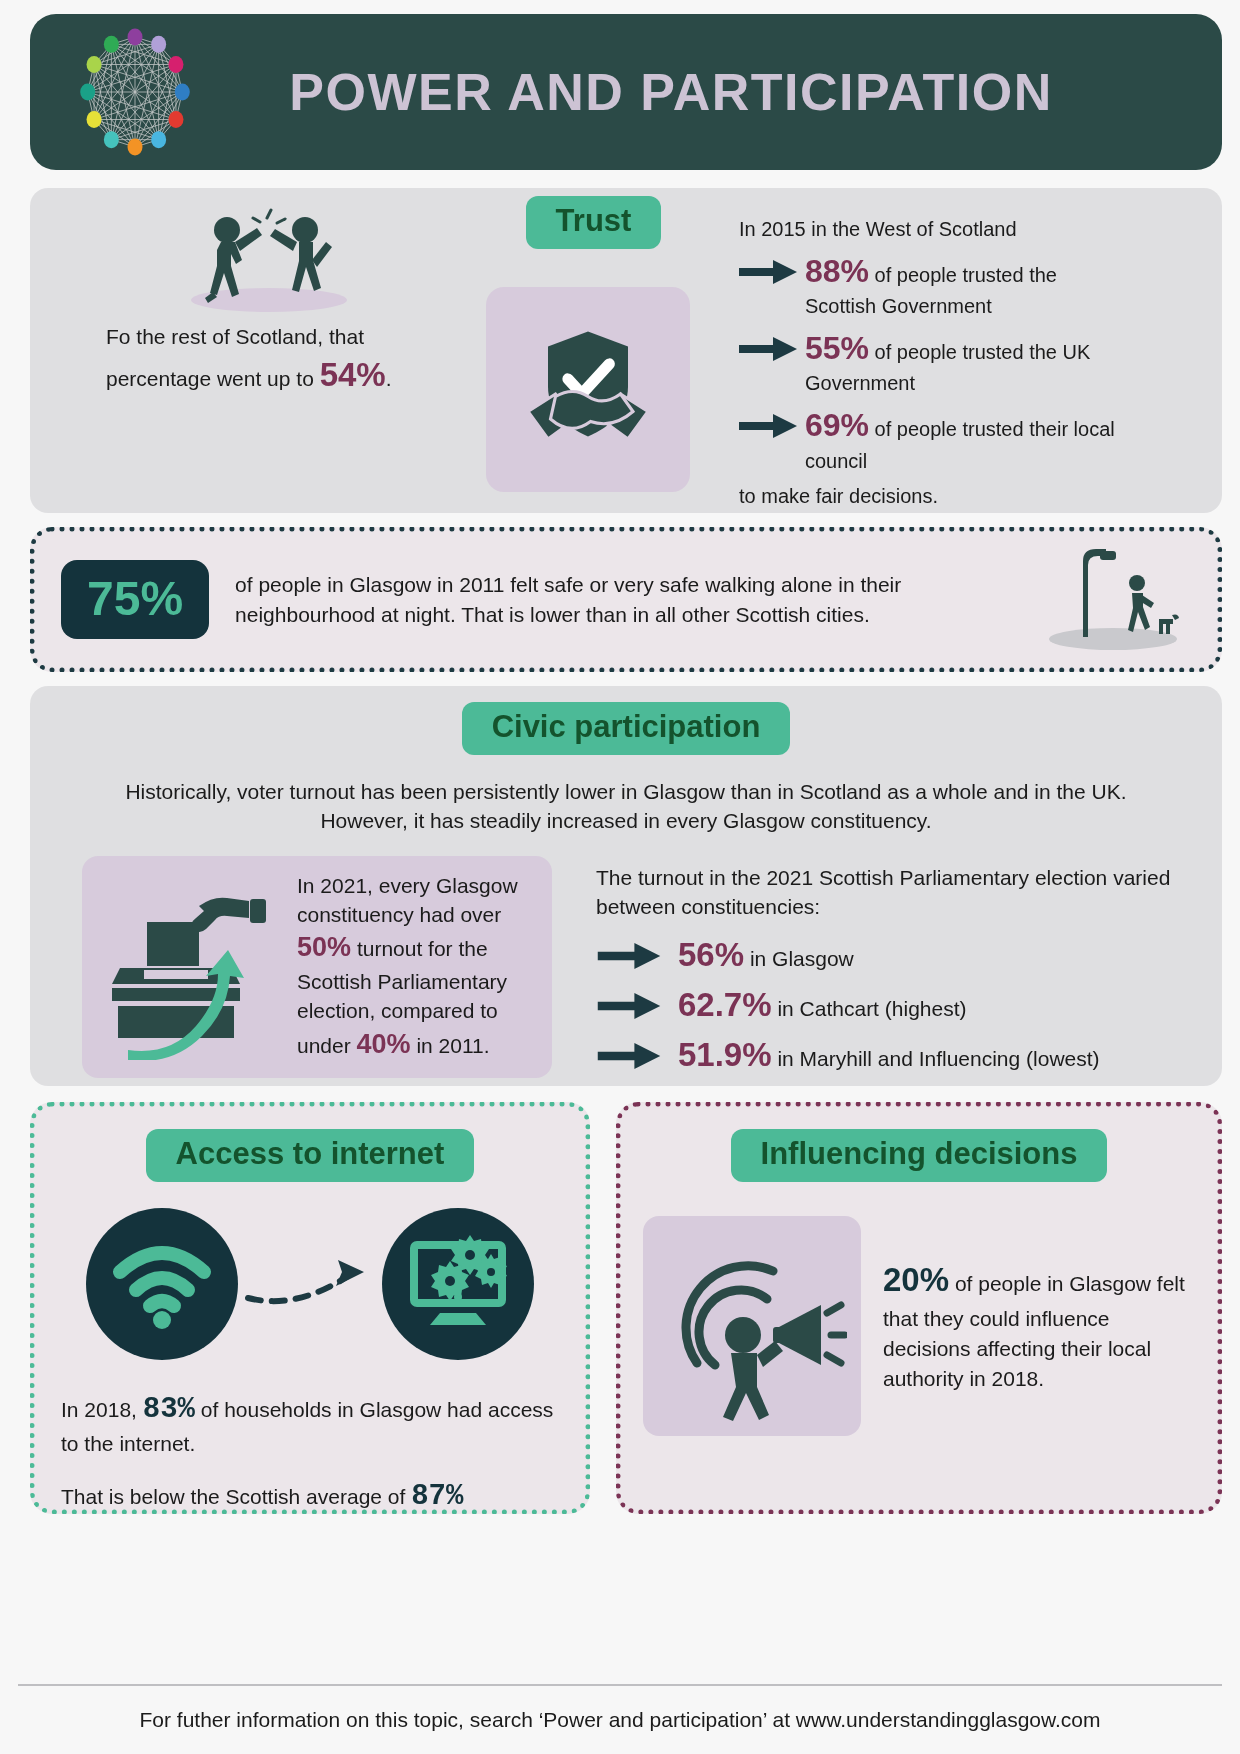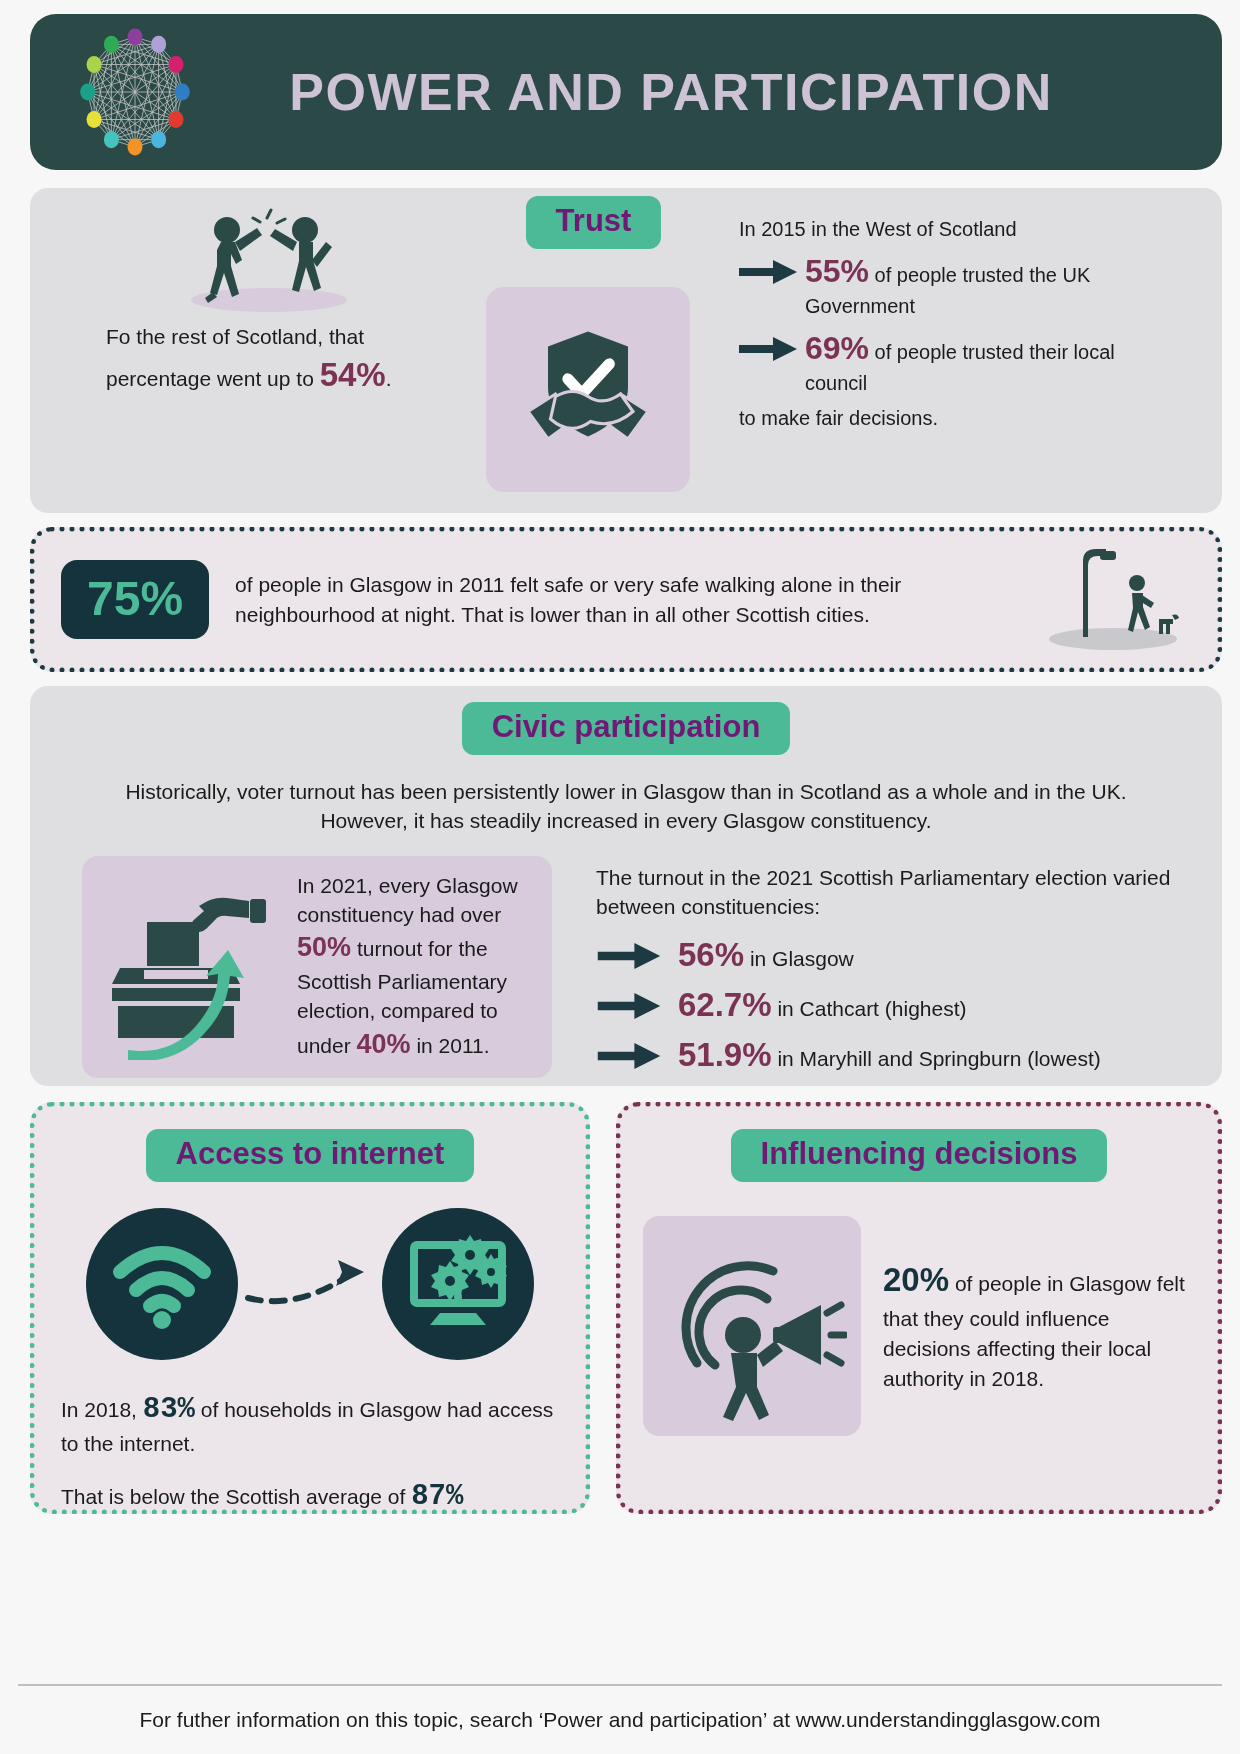--- a/index.html
+++ b/index.html
@@ -70,21 +70,21 @@
   .panel-dotted-maroon {
     background: #ece6ea;
     border: 5px dotted #7b3355;
     border-radius: 22px;
     position: relative;
   }
 
   .pill {
     display: inline-block;
     background: #4cba97;
-    color: #701a75;
+    color: #14532d;
     border-radius: 12px;
     font-size: 31px;
     font-weight: bold;
     padding: 9px 30px 11px 30px;
     line-height: 1.05;
   }
 
   .big-num { color: #7b3355; font-weight: bold; }
   .dark-num { color: #14333c; font-weight: bold; }
 
@@ -424,20 +424,30 @@
       <div class="trust-text">
         <p>
           <span>Fo the rest of Scotland, that percentage went up to </span><span class="big-num n1">54%</span><span>.</span>
         </p>
       </div>
     </div>
 
     <div class="trust-right">
       <div>In 2015 in the West of Scotland</div>
 
+      <div class="t-row">
+        <div class="t-arrow">
+          <svg width="58" height="26" viewBox="0 0 58 26" aria-hidden="true">
+              <path d="M0 9 h34 V1 l24 12 -24 12 v-8 H0 z" fill="#1d3a42"></path>
+            </svg>
+        </div>
+        <div class="t-body">
+          <span class="big-num pct">88%</span><span> of people trusted the Scottish Government</span>
+        </div>
+      </div>
 
       <div class="t-row">
         <div class="t-arrow">
           <svg width="58" height="26" viewBox="0 0 58 26" aria-hidden="true">
               <path d="M0 9 h34 V1 l24 12 -24 12 v-8 H0 z" fill="#1d3a42"></path>
             </svg>
         </div>
         <div class="t-body">
           <span class="big-num pct">55%</span><span> of people trusted the UK Government</span>
         </div>
@@ -530,21 +540,21 @@
           </div>
         </div>
 
         <div class="t2-row">
           <div class="t2-arrow">
             <svg width="66" height="28" viewBox="0 0 58 26" aria-hidden="true">
                 <path d="M0 9 h34 V1 l24 12 -24 12 v-8 H0 z" fill="#1d3a42"></path>
               </svg>
           </div>
           <div class="t2-body">
-            <span class="big-num pct">51.9%</span><span> in Maryhill and Springburn (lowest)</span>
+            <span class="big-num pct">51.9%</span><span> in Maryhill and Influencing (lowest)</span>
           </div>
         </div>
       </div>
     </div>
   </div>
 
   <div class="bottom-row">
 
     <div class="panel-dotted-green internet">
       <span class="pill">Access to internet</span>

